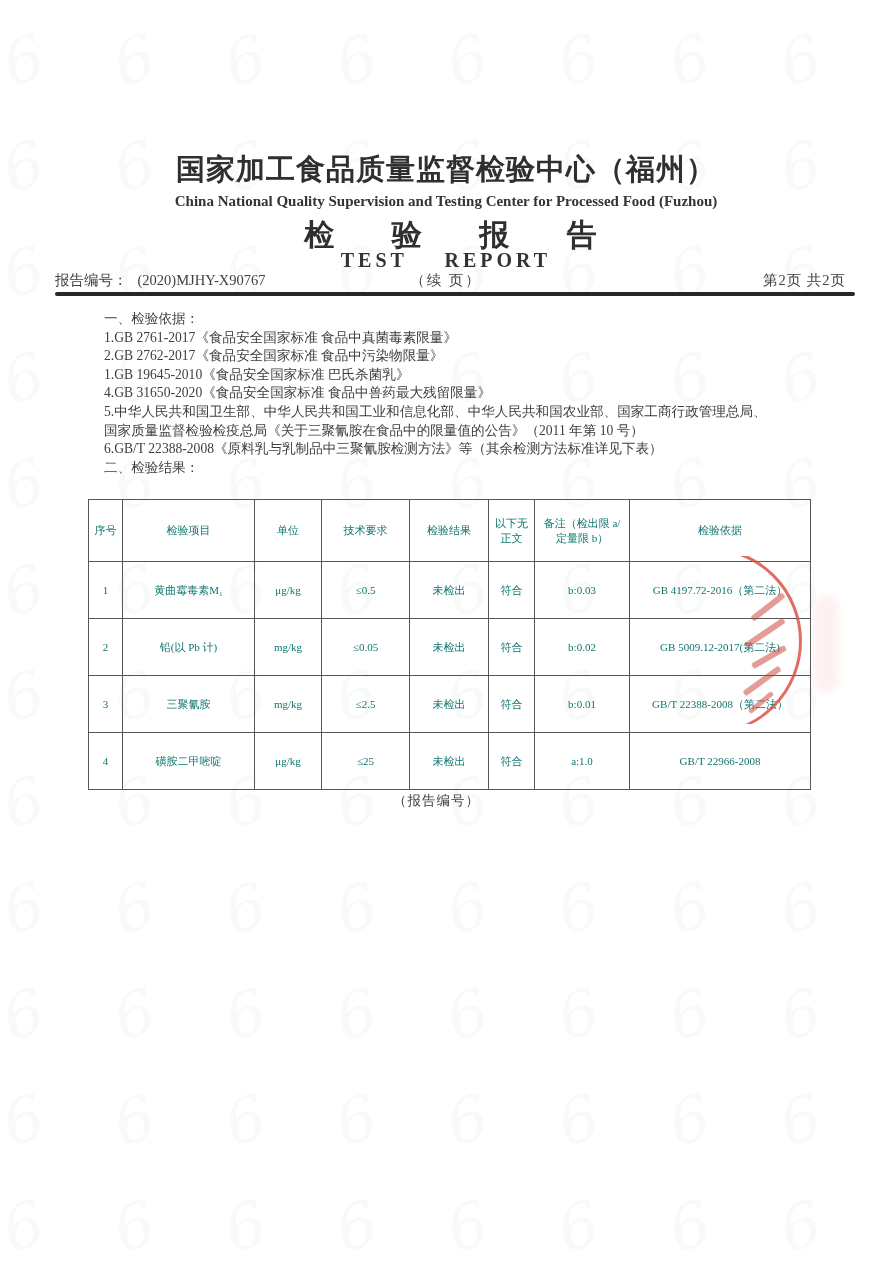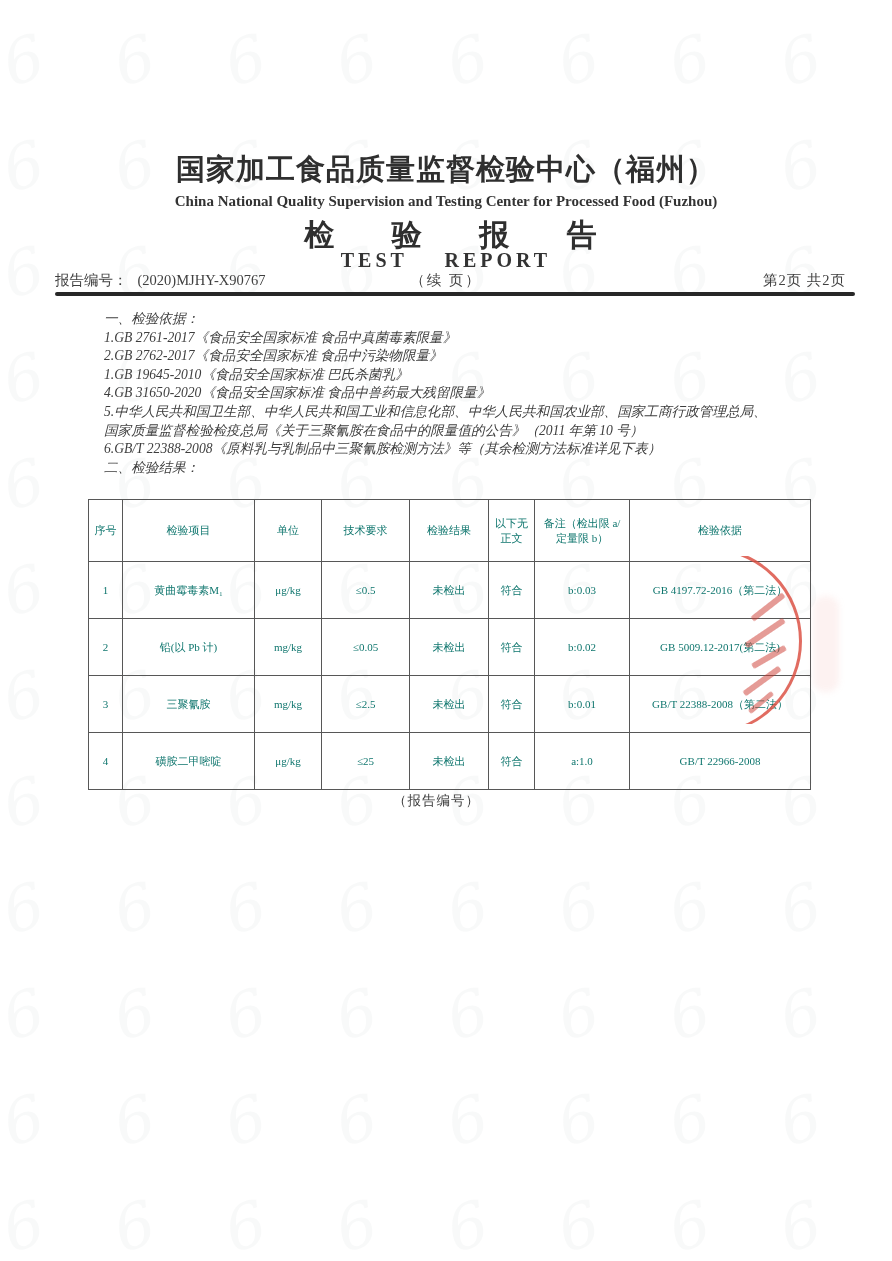--- a/index.html
+++ b/index.html
@@ -43,21 +43,21 @@
   .meta-right{position:absolute;right:46px;top:0;letter-spacing:1px;}
   .header-rule{
     position:absolute;top:292px;left:55px;width:800px;height:3.5px;
     background:#272727;border-radius:2px;
   }
   
   .body-text{
     position:absolute;left:104px;top:310px;width:676px;
     font-size:13.6px;line-height:18.6px;color:#3d3d3d;
   }
-  .body-text .line{white-space:normal;font-style:italic;}
+  .body-text .line{white-space:normal;}
   
   table.results{
     position:absolute;left:88px;top:499px;width:722px;
     border-collapse:collapse;table-layout:fixed;
     font-size:11px;color:#0f766e;
   }
   table.results th,table.results td{
     border:1.5px solid #575757;text-align:center;vertical-align:middle;
     padding:2px 4px;font-weight:normal;overflow:hidden;
   }

